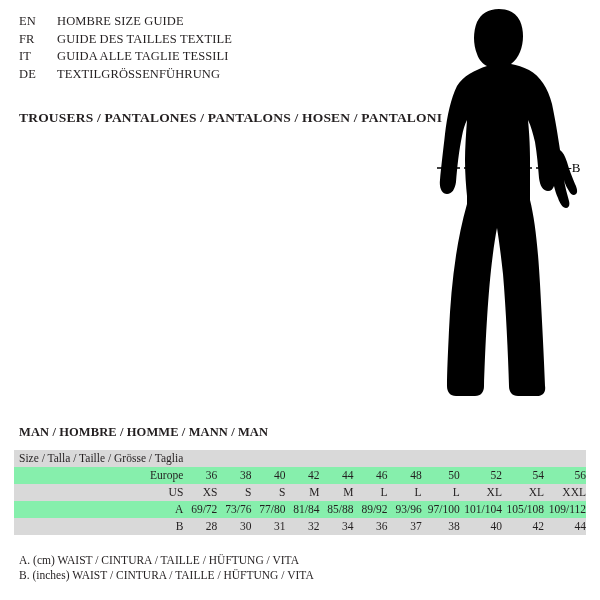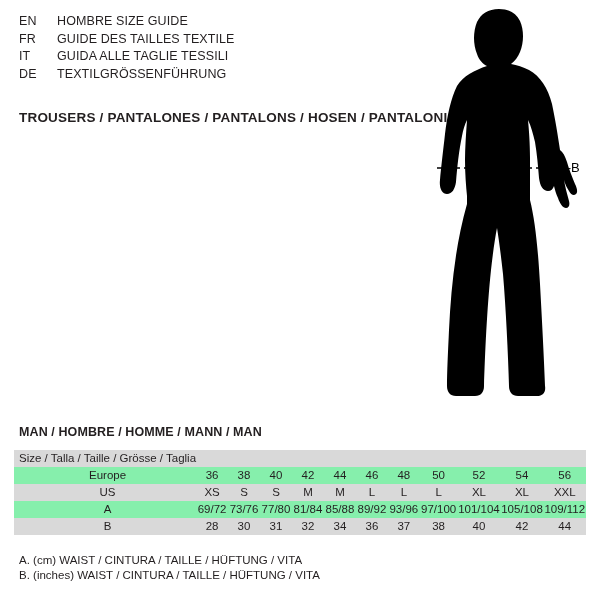--- a/index.html
+++ b/index.html
@@ -14,20 +14,21 @@
     color: #231f20;
     position: relative;
     overflow: hidden;
   }
   .page {
     position: relative;
     width: 600px;
     height: 600px;
     box-sizing: border-box;
     padding: 15px;
+    font-family: Liberation Serif, serif;
   }
 
   
   .lang-block {
     position: absolute;
     left: 19px;
     top: 14px;
     width: 380px;
   }
   .lang-row {
@@ -99,21 +100,21 @@
     top: 450px;
     width: 572px;
     border-collapse: collapse;
     font-size: 11.5px;
     color: #231f20;
   }
   table.size-table td, table.size-table th {
     padding: 0;
     height: 15px;
     line-height: 17px;
-    text-align: center;
+    text-align: right;
     font-weight: normal;
     vertical-align: middle;
     white-space: nowrap;
   }
   table.size-table th {
     font-weight: normal;
   }
   .row-shaded td, .row-shaded th {
     background: #d9d9d9;
   }

